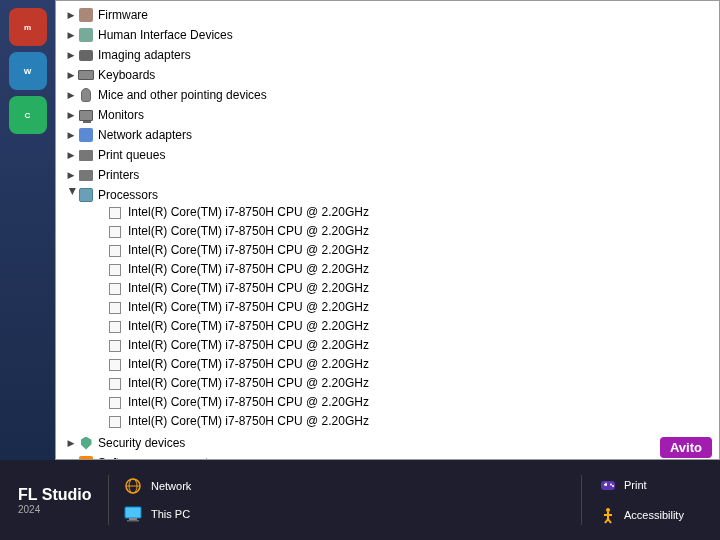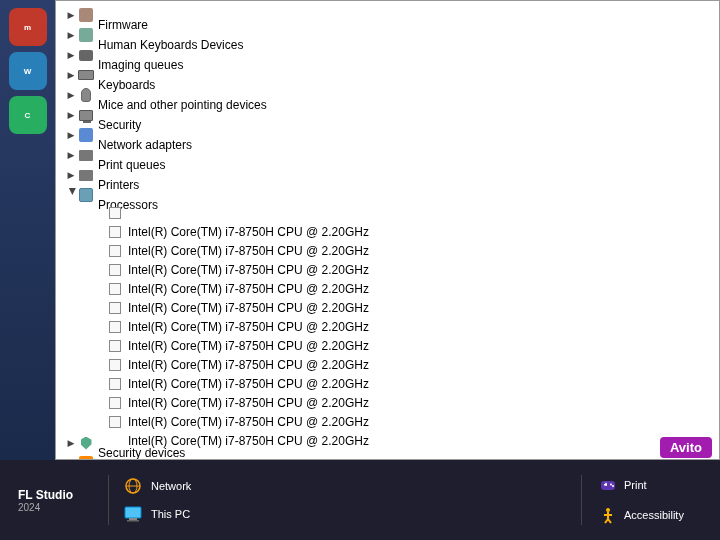--- a/index.html
+++ b/index.html
@@ -58,21 +58,20 @@
       margin-right: 4px;
       display: inline-flex;
       align-items: center;
       justify-content: center;
       flex-shrink: 0;
     }
 
     .item-label {
       font-size: 12px;
       color: #000;
-      margin-top: 20px;
     }
 
     
     .indent-1 { padding-left: 8px; }
 
     
     .processor-item {
       display: flex;
       align-items: flex-start;
       height: 19px;
@@ -131,21 +130,21 @@
     .taskbar-left {
       display: flex;
       flex-direction: column;
       justify-content: center;
       width: 90px;
       padding-left: 8px;
     }
 
     .taskbar-app-name {
       color: #fff;
-      font-size: 12px;
+      font-size: 16px;
       font-weight: bold;
     }
     .taskbar-app-sub {
       color: #aaa;
       font-size: 10px;
     }
 
     .taskbar-divider {
       width: 1px;
       height: 50px;
@@ -343,29 +342,29 @@
         <div class="icon-firmware"></div>
       </span>
       <span class="item-label">Firmware</span>
     </div>
 
     <div class="tree-item indent-1">
       <span class="chevron">▶</span>
       <span class="item-icon">
         <div class="icon-hid"></div>
       </span>
-      <span class="item-label">Human Keyboards Devices</span>
+      <span class="item-label">Human Interface Devices</span>
     </div>
 
     <div class="tree-item indent-1">
       <span class="chevron">▶</span>
       <span class="item-icon">
         <div class="icon-camera"></div>
       </span>
-      <span class="item-label">Imaging queues</span>
+      <span class="item-label">Imaging adapters</span>
     </div>
 
     <div class="tree-item indent-1">
       <span class="chevron">▶</span>
       <span class="item-icon">
         <div class="icon-keyboard"></div>
       </span>
       <span class="item-label">Keyboards</span>
     </div>
 
@@ -375,21 +374,21 @@
         <div class="icon-mouse"></div>
       </span>
       <span class="item-label">Mice and other pointing devices</span>
     </div>
 
     <div class="tree-item indent-1">
       <span class="chevron">▶</span>
       <span class="item-icon">
         <div class="icon-monitor"></div>
       </span>
-      <span class="item-label">Security</span>
+      <span class="item-label">Monitors</span>
     </div>
 
     <div class="tree-item indent-1">
       <span class="chevron">▶</span>
       <span class="item-icon">
         <div class="icon-network"></div>
       </span>
       <span class="item-label">Network adapters</span>
     </div>
 

